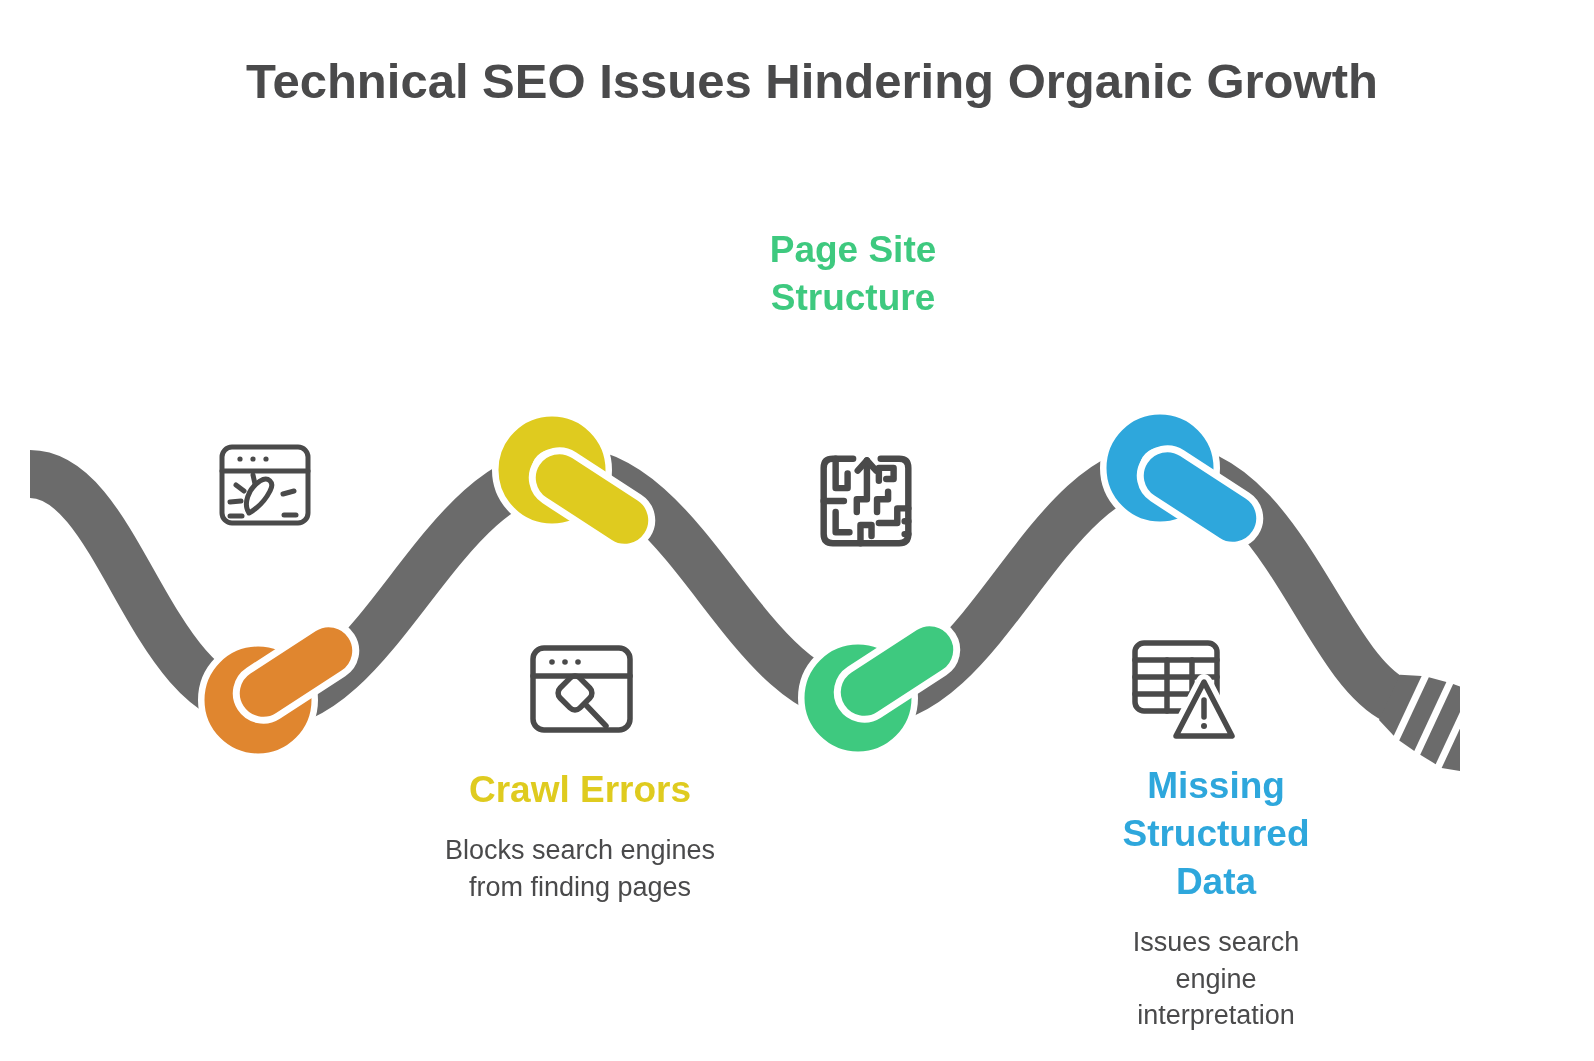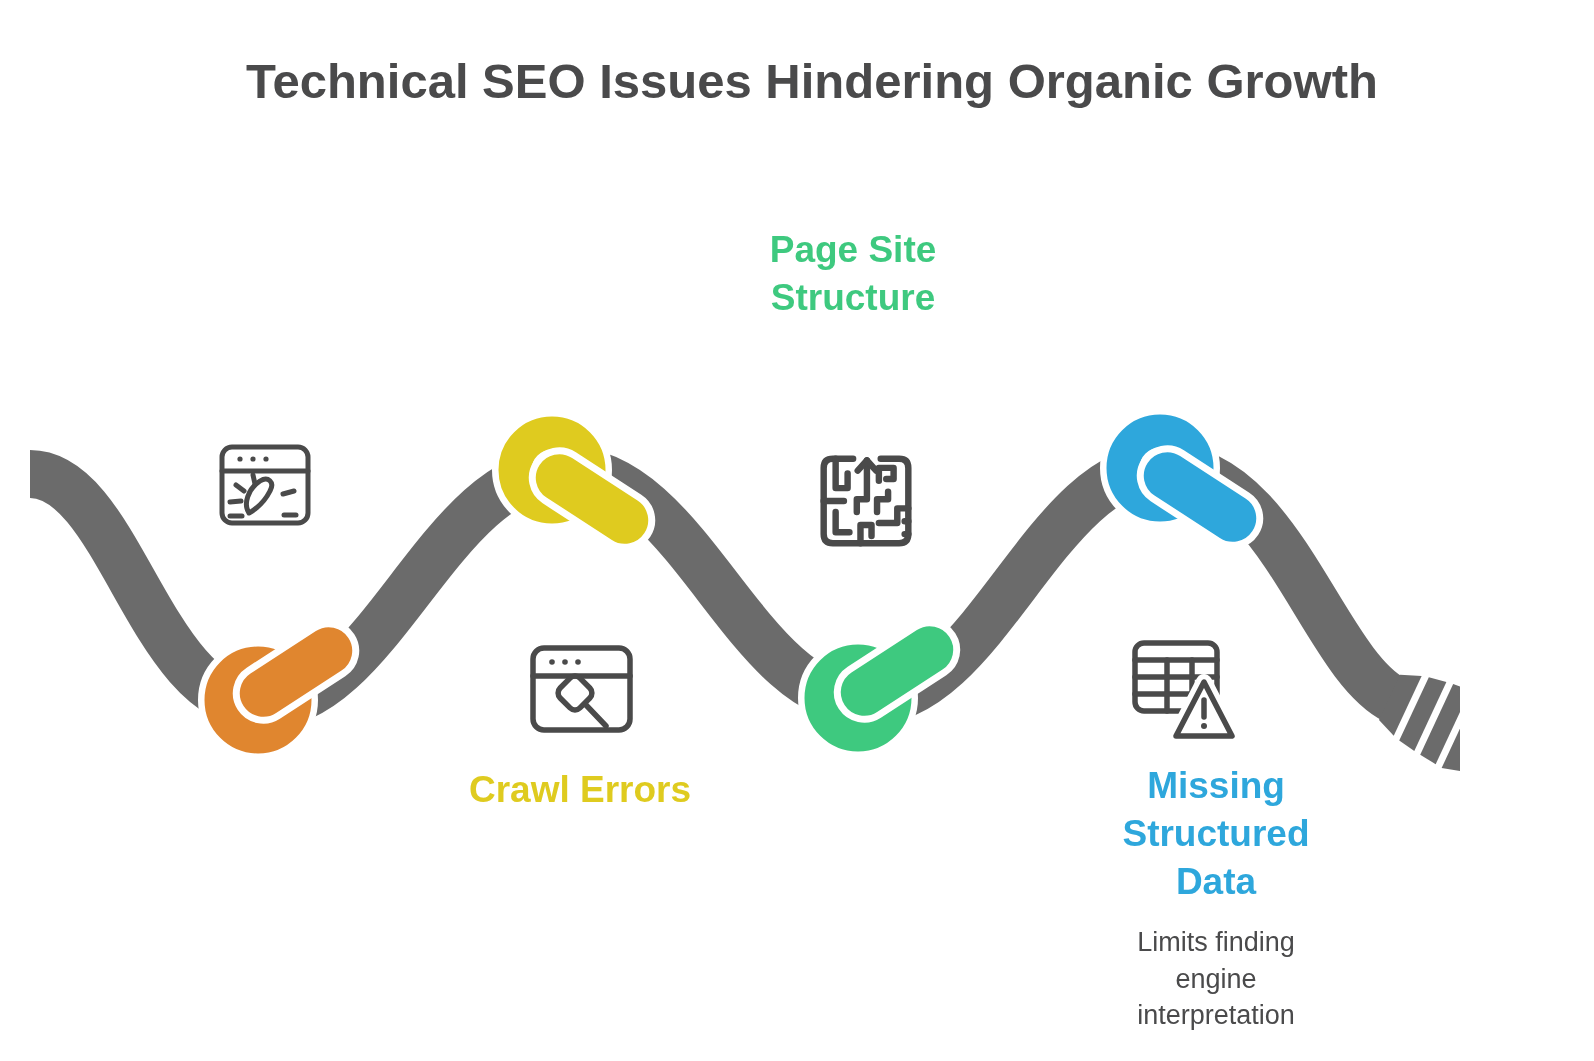--- a/index.html
+++ b/index.html
@@ -144,22 +144,24 @@
   <h1 class="page-title" style="left:812px;top:56px;">Technical SEO Issues Hindering Organic Growth</h1>
 
 
   <section class="issue" style="left:853px;top:226px;">
     <h2 class="issue-title t-green">Page Site
 Structure</h2>
   </section>
 
   <section class="issue" style="left:572px;top:766px;margin-left:8px;">
     <h2 class="issue-title t-yellow">Crawl Errors</h2>
+    <p class="issue-desc">Blocks search engines
+from finding pages</p>
   </section>
 
   <section class="issue" style="left:1216px;top:762px;">
     <h2 class="issue-title t-blue">Missing
 Structured Data</h2>
-    <p class="issue-desc">Limits finding engine
+    <p class="issue-desc">Issues search engine
 interpretation</p>
   </section>
 
 </div>
 
 </body></html>

